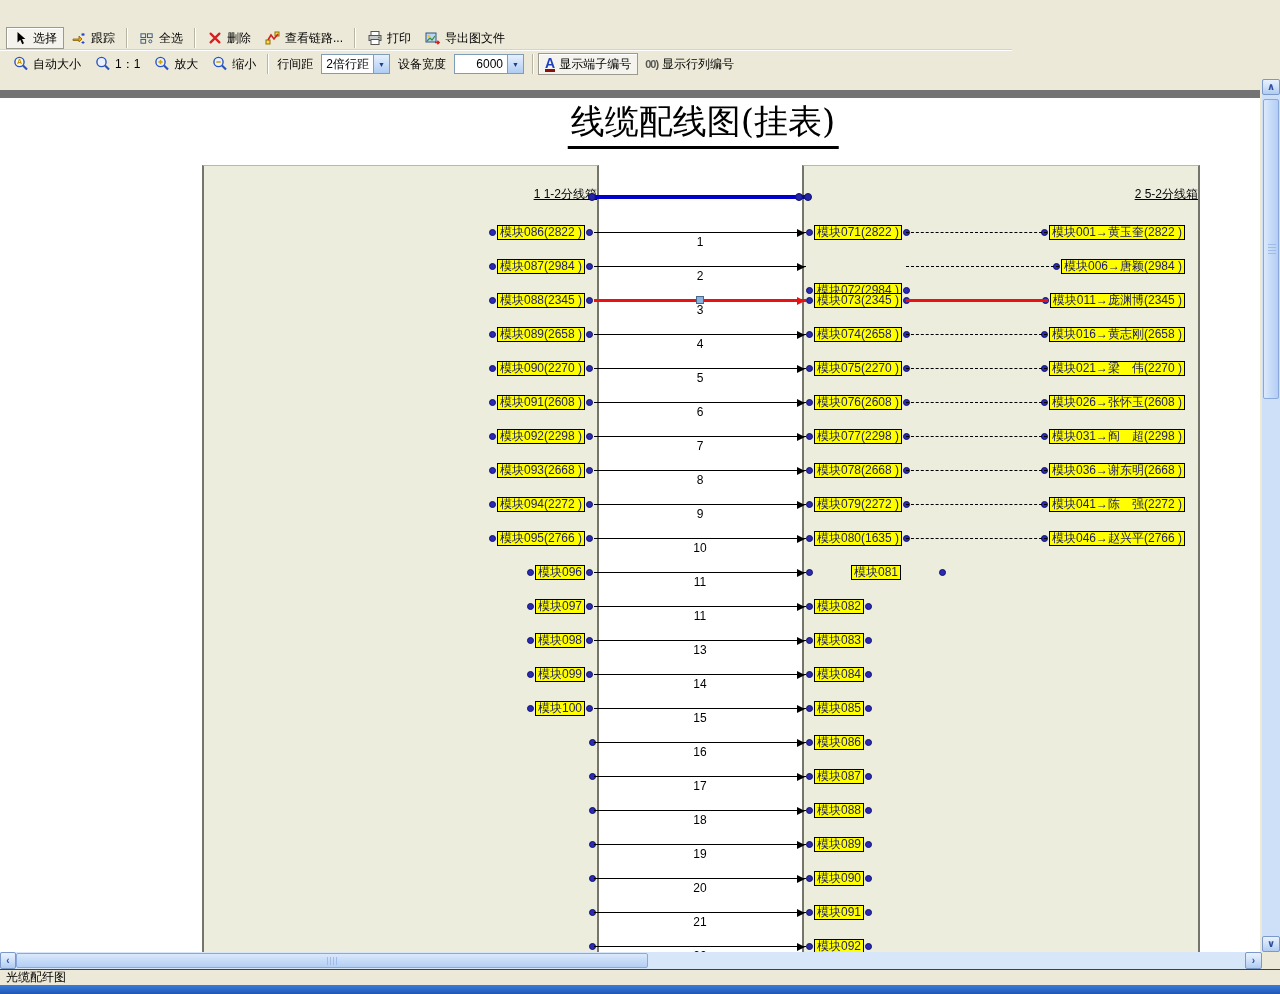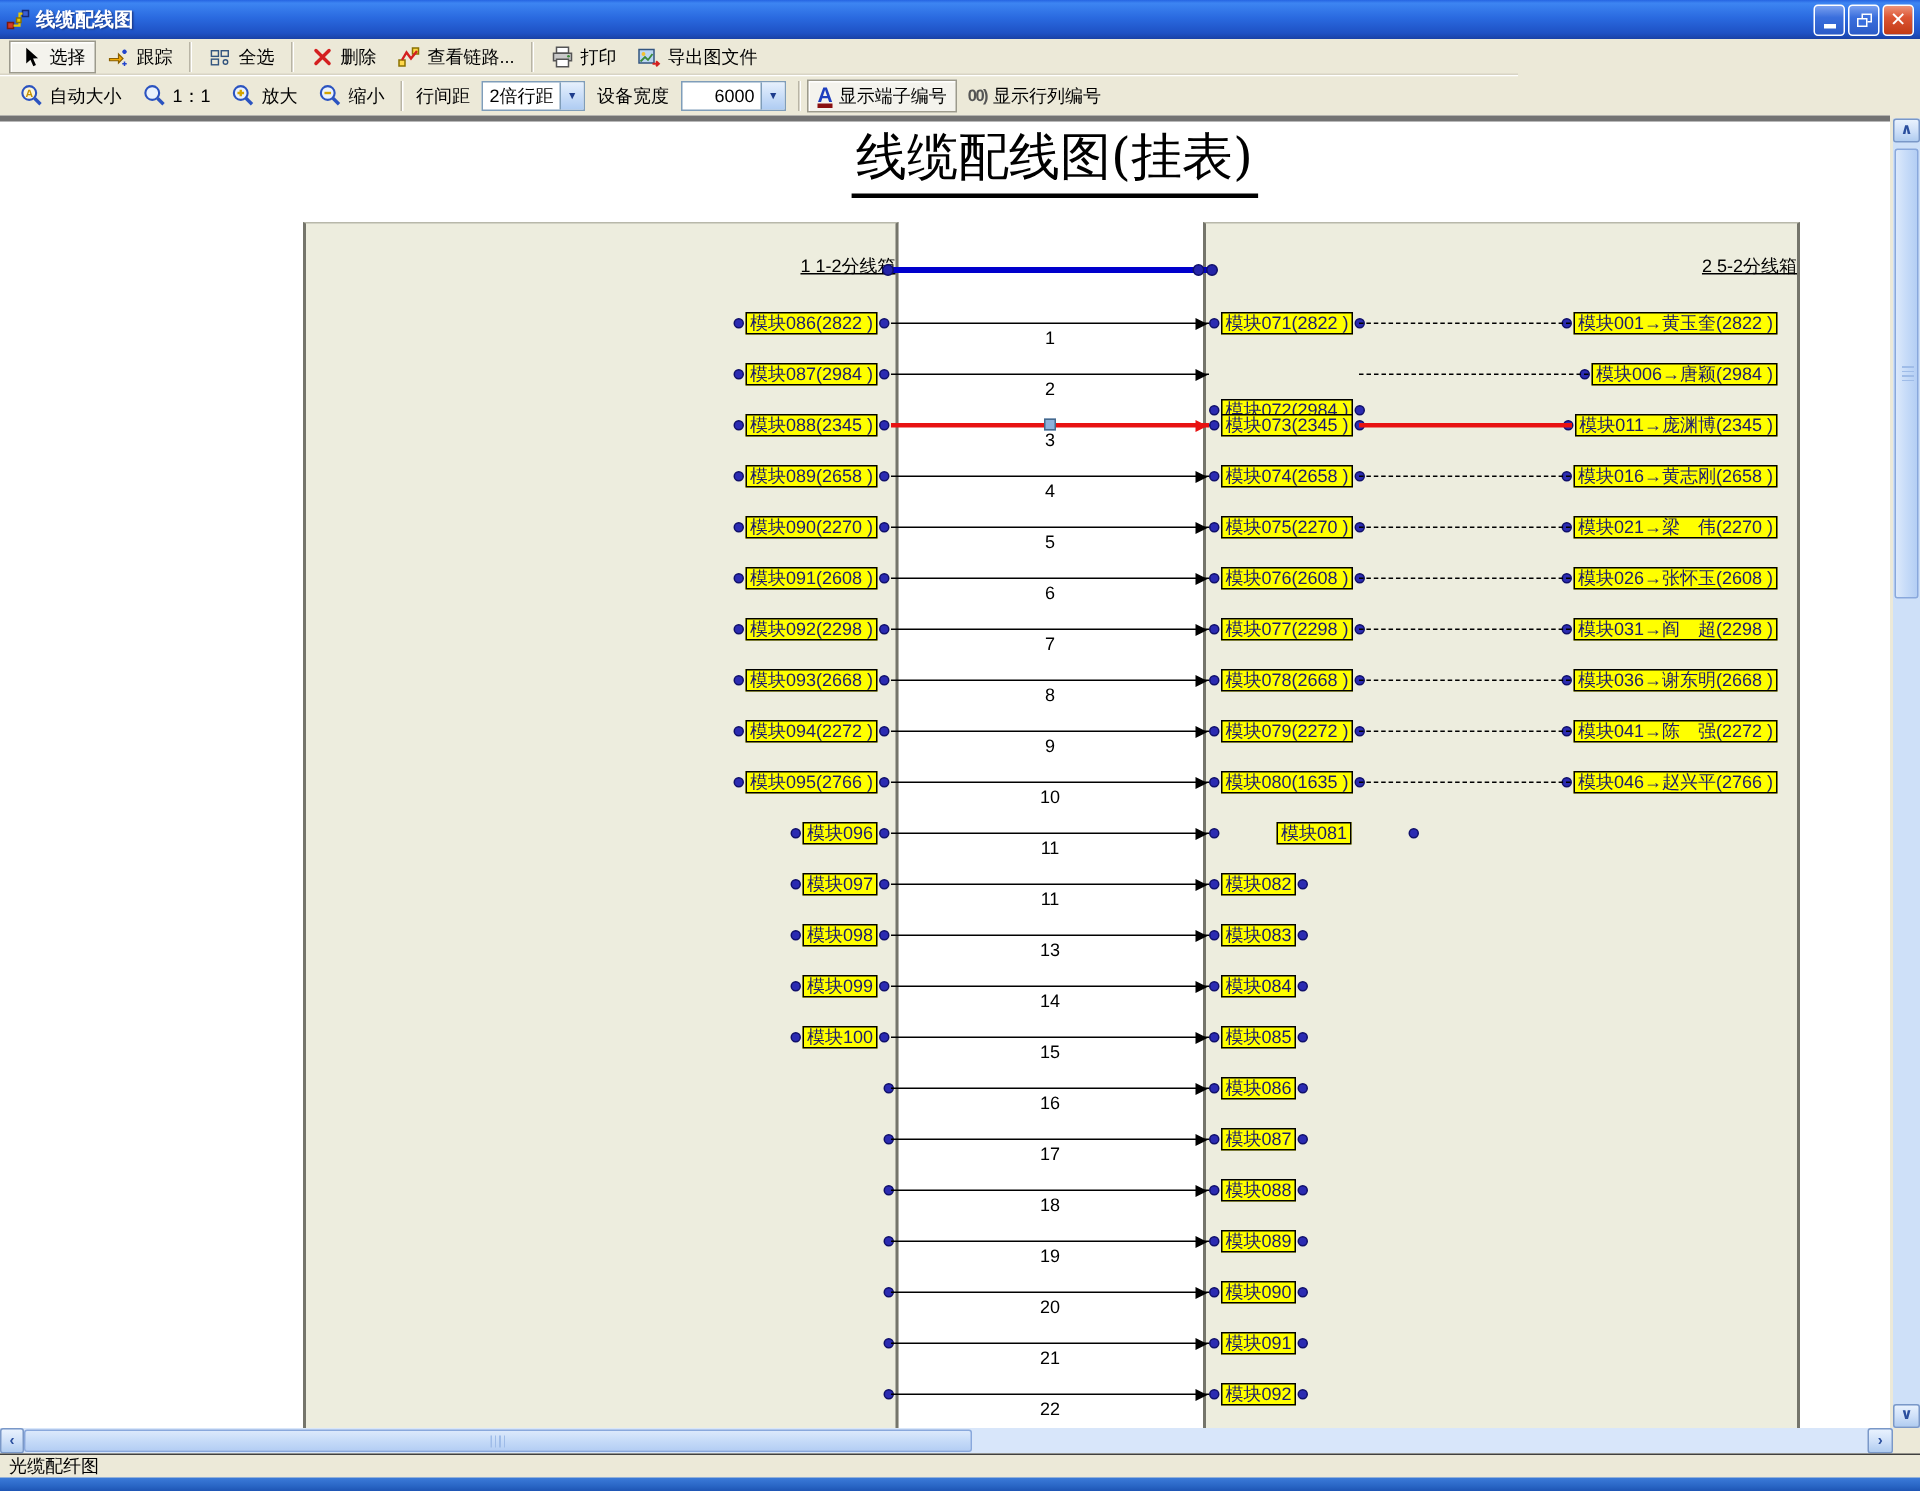--- a/index.html
+++ b/index.html
@@ -36,22 +36,22 @@
   .combo{display:flex;align-items:center;height:20px;border:1px solid #7F9DB9;background:#fff;margin:0 4px;}
   .combo .cval{padding:0 4px;font-size:12px;min-width:46px;text-align:right;}
   .combo .cbtn{width:16px;height:18px;display:flex;align-items:center;justify-content:center;
     background:linear-gradient(180deg,#E6F0FD 0%,#CADEF8 50%,#AFCCF2 100%);
     border-left:1px solid #7F9DB9;color:#1D3C8C;font-size:7px;}
   .tlabel{padding:0 4px;white-space:nowrap;}
   .iconA{color:#1F3FBF;font-weight:bold;font-size:14px;line-height:12px;border-bottom:3px solid #8A1010;}
   .icon00{color:#555;font-size:11px;font-weight:bold;letter-spacing:-1px;}
 
   
-  .canvas{position:absolute;left:0;top:77px;width:1260px;height:875px;background:#fff;
-          border-top:4px solid #737373;overflow:hidden;}
+  .canvas{position:absolute;left:0;top:90px;width:1260px;height:875px;background:#fff;
+          border-top:8px solid #737373;overflow:hidden;}
   .dtitle{position:absolute;left:703px;top:1px;transform:translateX(-50%);
     font-family:"DejaVu Serif","Liberation Serif",serif;font-size:34px;color:#000;
     border-bottom:3px solid #000;padding:0 3px 1px 3px;white-space:nowrap;}
   .panel{position:absolute;top:67px;height:806px;background:#EDEDDE;
     border-top:1px solid #B8B8AA;border-left:2px solid #75756B;border-right:2px solid #75756B;}
   .panel.pleft{left:202px;width:397px;}
   .panel.pright{left:802px;width:398px;}
   .phead{margin-top:20px;text-align:right;font-size:12px;text-decoration:underline;color:#000;white-space:nowrap;}
   #diagram-layer{position:absolute;left:0;top:0;width:100%;height:100%;}
 
@@ -94,41 +94,20 @@
   .statusbar{position:absolute;left:0;top:969px;width:1280px;height:16px;background:#ECE9D8;
     border-top:1px solid #404040;font-size:12px;color:#000;display:flex;align-items:center;padding:0 6px;}
   .bottomstrip{position:absolute;left:0;top:985px;width:1280px;height:9px;
     background:linear-gradient(180deg,#3C7BD9 0%,#2A67C6 60%,#1E55B4 100%);}
 </style>
 </head>
 <body>
 
 <div class="window">
 
-  <div class="titlebar">
-    <svg class="appicon" viewBox="0 0 16 16">
-      <rect x="1" y="10" width="4" height="4" fill="#D43A2A" stroke="#7A1A10"></rect>
-      <rect x="11" y="2" width="4" height="4" fill="#3A5FD4" stroke="#142A7A"></rect>
-      <polyline points="5,12 9,12 9,4 11,4" fill="none" stroke="#E8C800" stroke-width="1.5"></polyline>
-      <rect x="7" y="7" width="3" height="3" fill="#E8C800" stroke="#8A7200"></rect>
-    </svg>
-    <div class="apptitle">线缆配线图</div>
-    <div class="winbtn">
-        <span class="minglyph"></span>
-      </div>
-    <div class="winbtn">
-        <span class="restoreglyph">
-          <i></i>
-          <i></i>
-        </span>
-      </div>
-    <div class="winbtn close">
-        <span>✕</span>
-      </div>
-  </div>
 
   <div class="tbar tb1">
     <div class="tbtn pressed">
       <span class="ticon">
         <svg width="14" height="14" viewBox="0 0 16 16">
             <polygon points="4,1 4,13 7.2,10 9.4,15 11.4,14 9.2,9.2 13,9" fill="#000"></polygon>
           </svg>
       </span>
       <span>选择</span>
     </div>

